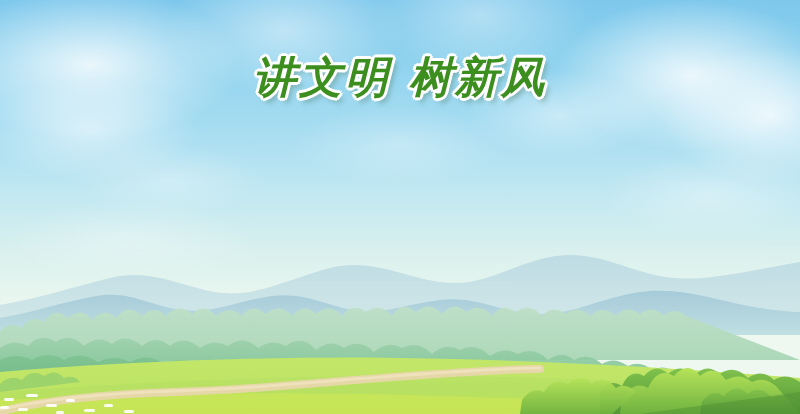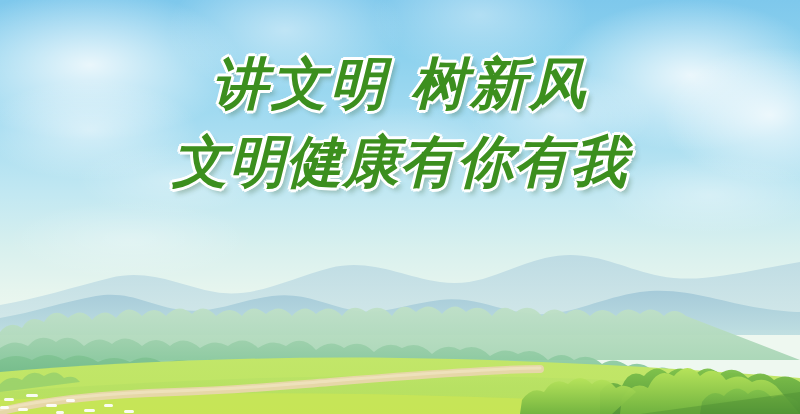--- a/index.html
+++ b/index.html
@@ -69,21 +69,21 @@
     margin: 0 0 12px 0;
     text-shadow:
        2px 2px 0 #ffffff,  -2px 2px 0 #ffffff,
        2px -2px 0 #ffffff, -2px -2px 0 #ffffff,
        3px 0 0 #ffffff,    -3px 0 0 #ffffff,
        0 3px 0 #ffffff,     0 -3px 0 #ffffff,
        4px 5px 5px rgba(40,80,30,0.30);
     -webkit-text-stroke: 1px #ffffff;
     paint-order: stroke fill;
   }
-  .line-1 { font-size: 56px; letter-spacing: 3px; }
+  .line-1 { font-size: 43px; letter-spacing: 3px; }
   .line-2 { font-size: 56px; letter-spacing: 1px; margin-top: 22px; }
   .line-3 { font-size: 56px; letter-spacing: 3px; margin-top: 22px; }
 </style>
 </head>
 <body>
 
 <div id="poster">
 
   <div class="sky">
     <div class="cloud c1"></div>
@@ -227,16 +227,15 @@
       <rect x="66" y="399" width="9" height="3" rx="1.5"></rect>
       <rect x="84" y="409" width="11" height="3" rx="1.5"></rect>
       <rect x="104" y="404" width="9" height="3" rx="1.5"></rect>
       <rect x="124" y="410" width="10" height="3" rx="1.5"></rect>
       <rect x="56" y="411" width="8" height="3" rx="1.5"></rect>
     </g>
   </svg>
 
   <div class="headline">
     <span class="line line-1">讲文明 树新风</span>
-    <span class="line line-2">文明健康有你有我</span>
   </div>
 
 </div>
 
 </body></html>

